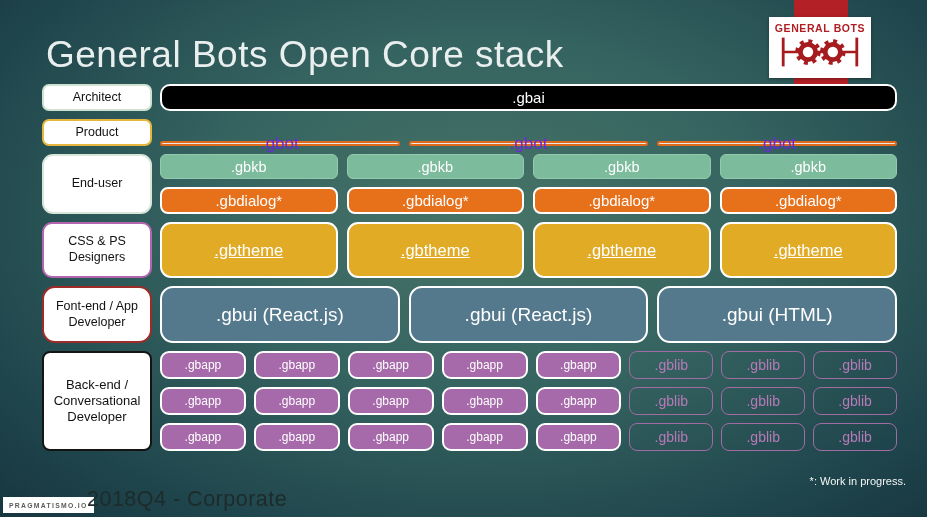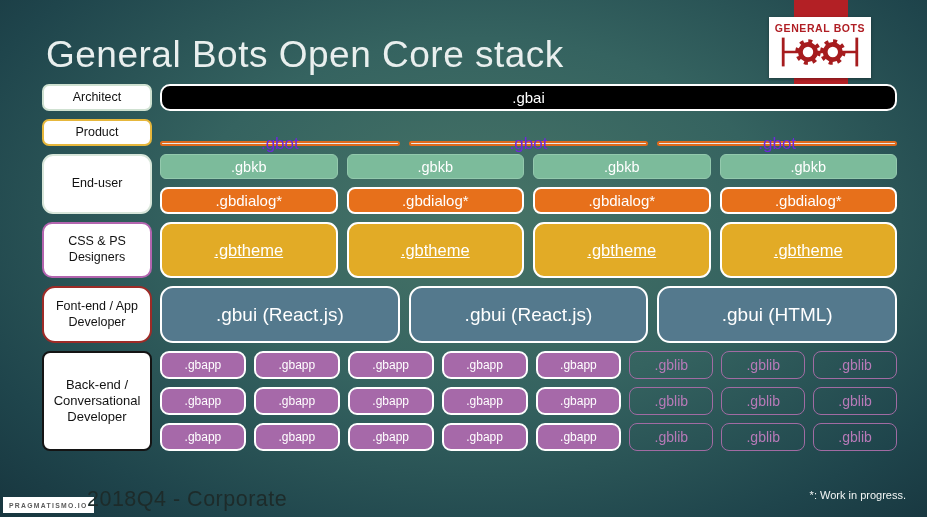--- a/index.html
+++ b/index.html
@@ -52,21 +52,21 @@
   .gbtheme-box{background:#e2ab26;border:2.5px solid #fff;font-size:16.5px;border-radius:11px;text-decoration:underline;}
   .gbui-box{background:#54798d;border:2.5px solid #fff;font-size:19px;border-radius:13px;}
   .gbapp-box{background:#a669a9;border:2.5px solid #fff;font-size:12px;border-radius:9px;}
   .gblib-box{background:transparent;border:1.5px solid #a16ba3;color:#b77ab8;font-size:14px;border-radius:8px;}
   
   .brand-badge{
     position:absolute;left:3px;top:497px;background:#fff;color:#5a5a5a;
     font-size:6.8px;letter-spacing:1.3px;padding:5px 6px 4px 6px;font-weight:bold;
   }
   .caption{position:absolute;left:87px;top:487px;font-size:21.5px;color:#1d2b2a;letter-spacing:0.5px;}
-  .footnote{position:absolute;right:21px;top:489px;font-size:11px;color:#f3f6f5;}
+  .footnote{position:absolute;right:21px;top:475px;font-size:11px;color:#f3f6f5;}
 </style>
 </head>
 <body>
 
 <div class="slide">
 
   <div class="title">General Bots Open Core stack</div>
 
   <div class="ribbon"></div>
   <div class="logocard">

